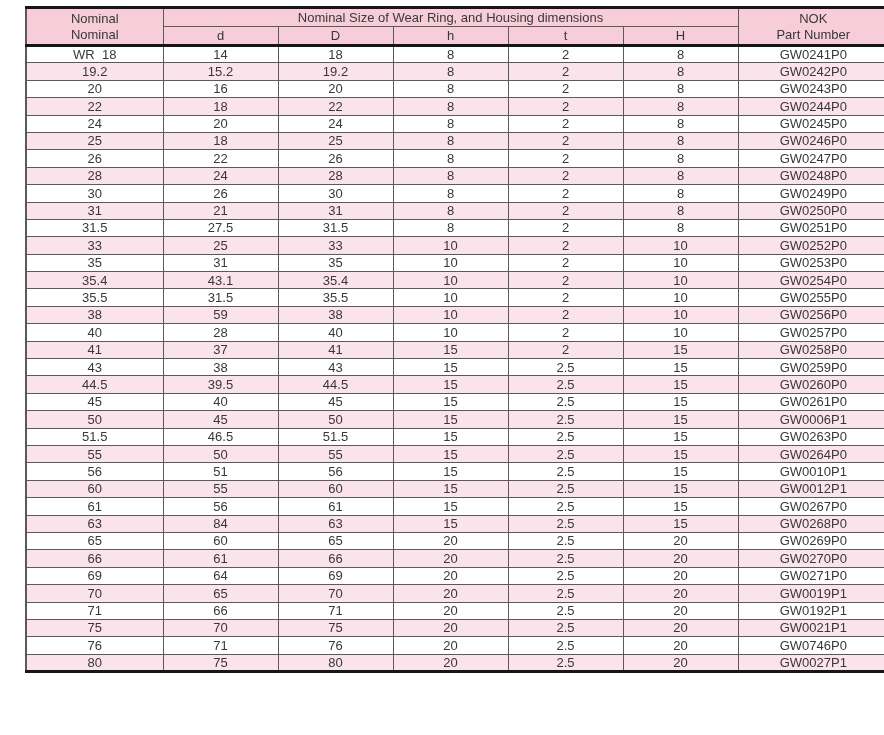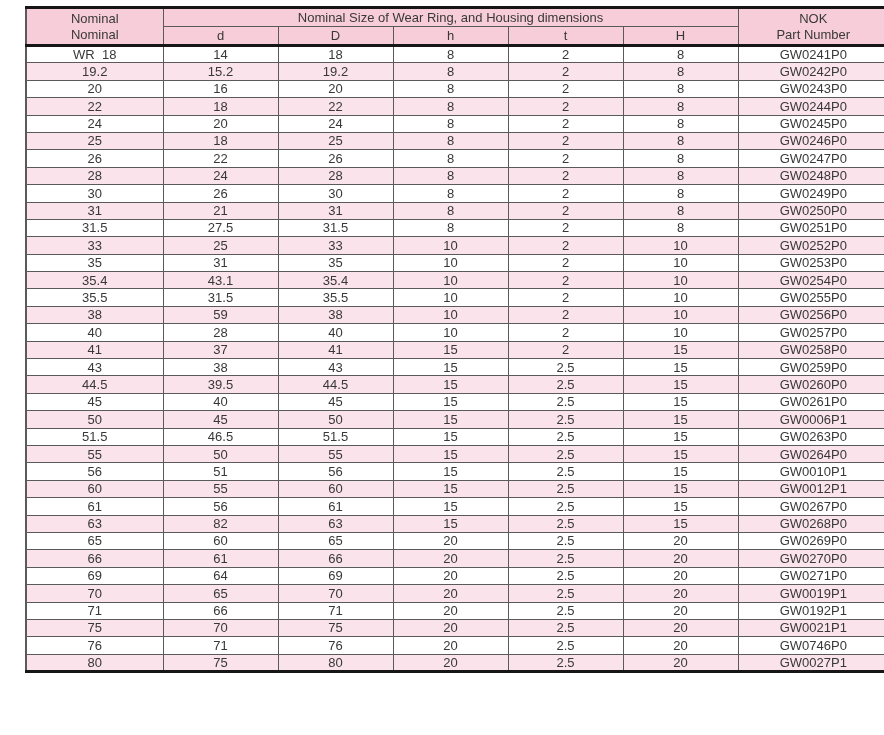--- a/index.html
+++ b/index.html
@@ -324,21 +324,21 @@
     <td class="col-nominal">61</td>
     <td>56</td>
     <td>61</td>
     <td>15</td>
     <td>2.5</td>
     <td>15</td>
     <td>GW0267P0</td>
   </tr>
         <tr class="alt">
     <td class="col-nominal">63</td>
-    <td>82</td>
+    <td>84</td>
     <td>63</td>
     <td>15</td>
     <td>2.5</td>
     <td>15</td>
     <td>GW0268P0</td>
   </tr>
         <tr>
     <td class="col-nominal">65</td>
     <td>60</td>
     <td>65</td>

